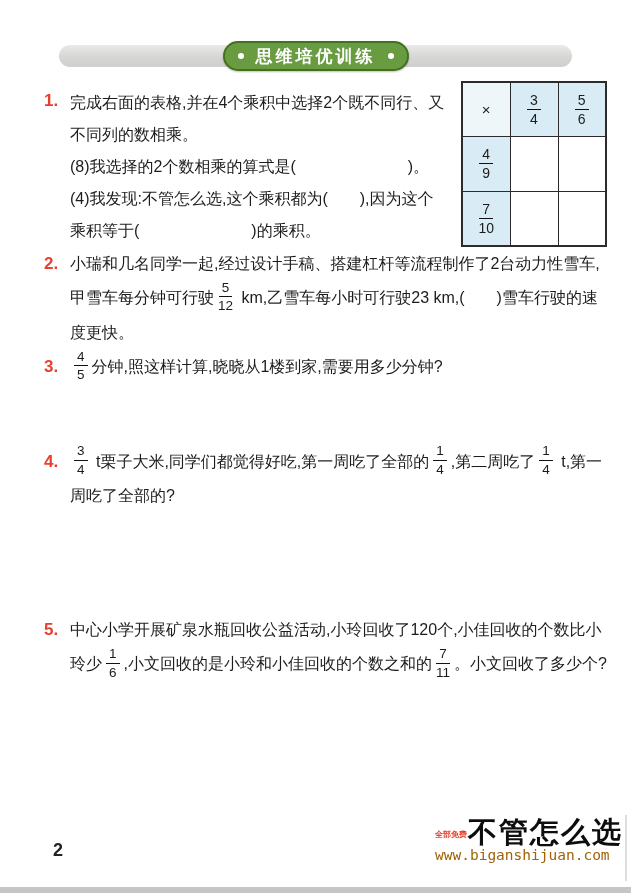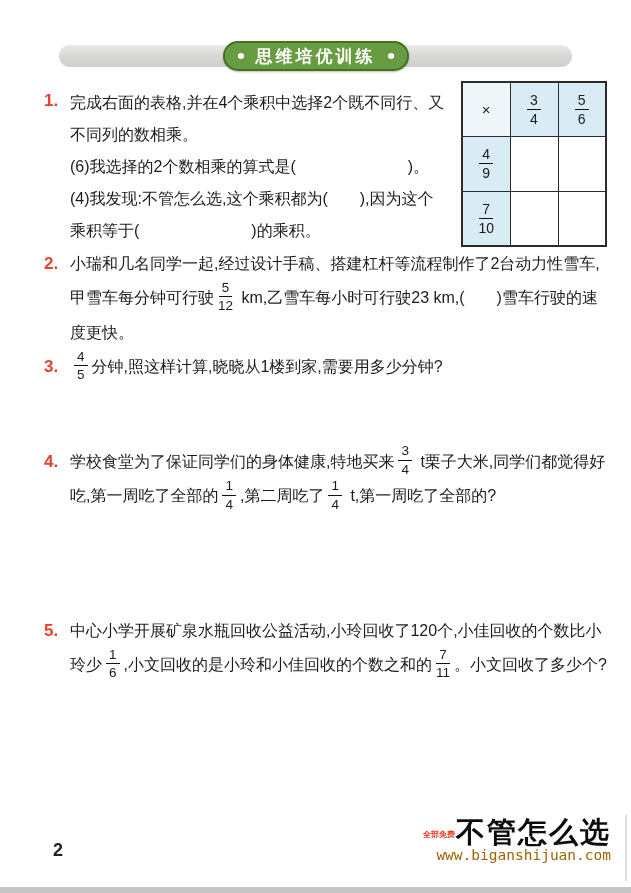--- a/index.html
+++ b/index.html
@@ -79,21 +79,21 @@
   .mul-table { border:2.5px solid #2b2b2b; }
   .cell-corner { background:#eef6fa; font-size:16px; }
   .cell-head { background:#d9ecf5; }
   .cell-empty { background:#ffffff; }
   .mul-table .frac { transform:none; margin:0; font-size:14px; }
   
   .page-num {
     position:absolute; left:53px; top:840px;
     font-size:18px; font-weight:bold; color:#222;
   }
-  .watermark { position:absolute; right:20px; top:818px; text-align:right; }
+  .watermark { position:absolute; right:8px; top:818px; }
   .wm-row { display:flex; align-items:flex-end; justify-content:flex-end; }
   .wm-free {
     color:#e8402f; font-size:8px; font-weight:bold;
     margin-bottom:7px; margin-right:1px; letter-spacing:0;
   }
   .wm-brand {
     font-size:29px; font-weight:bold; color:#0d0d0d; letter-spacing:2px;
     line-height:1.0;
   }
   .wm-url {
@@ -122,21 +122,21 @@
     </div>
   </div>
 
   <div class="content">
 
     <div class="problem p1">
       <span class="pnum">1.</span>
       <div class="pbody">
         <div class="p1-text">
           <div class="pline">完成右面的表格,并在4个乘积中选择2个既不同行、又不同列的数相乘。</div>
-          <div class="pline">(6)我选择的2个数相乘的算式是(　　　　　　　)。</div>
+          <div class="pline">(8)我选择的2个数相乘的算式是(　　　　　　　)。</div>
           <div class="pline">(4)我发现:不管怎么选,这个乘积都为(　　),因为这个乘积等于(　　　　　　　)的乘积。</div>
         </div>
         <table class="mul-table">
           <tbody>
             <tr>
               <td class="cell-corner">×</td>
               <td class="cell-head">
                 <span class="frac">
                     <span class="fnum">3</span>
                     <span class="fden">4</span>
@@ -185,21 +185,21 @@
     <div class="problem p3">
       <span class="pnum">3.</span>
       <div class="pbody ptext"><span class="frac">
             <span class="fnum">4</span>
             <span class="fden">5</span>
           </span><span>分钟,照这样计算,晓晓从1楼到家,需要用多少分钟?</span></div>
     </div>
 
     <div class="problem p4">
       <span class="pnum">4.</span>
-      <div class="pbody ptext"><span>学校食堂为了保证同学们的身体健康,特地买来</span><span class="frac">
+      <div class="pbody ptext"><span class="frac">
             <span class="fnum">3</span>
             <span class="fden">4</span>
           </span><span> t栗子大米,同学们都觉得好吃,第一周吃了全部的</span><span class="frac">
             <span class="fnum">1</span>
             <span class="fden">4</span>
           </span><span>,第二周吃了</span><span class="frac">
             <span class="fnum">1</span>
             <span class="fden">4</span>
           </span><span> t,第一周吃了全部的?</span></div>
     </div>

